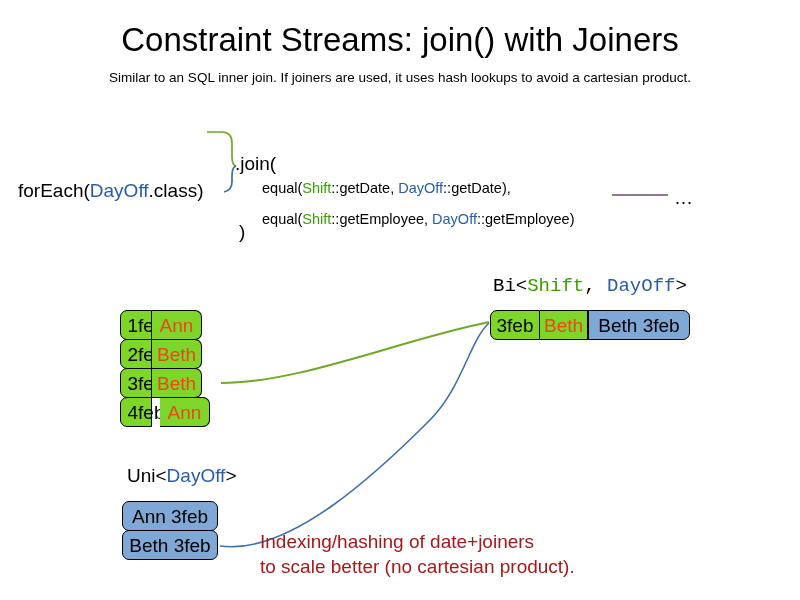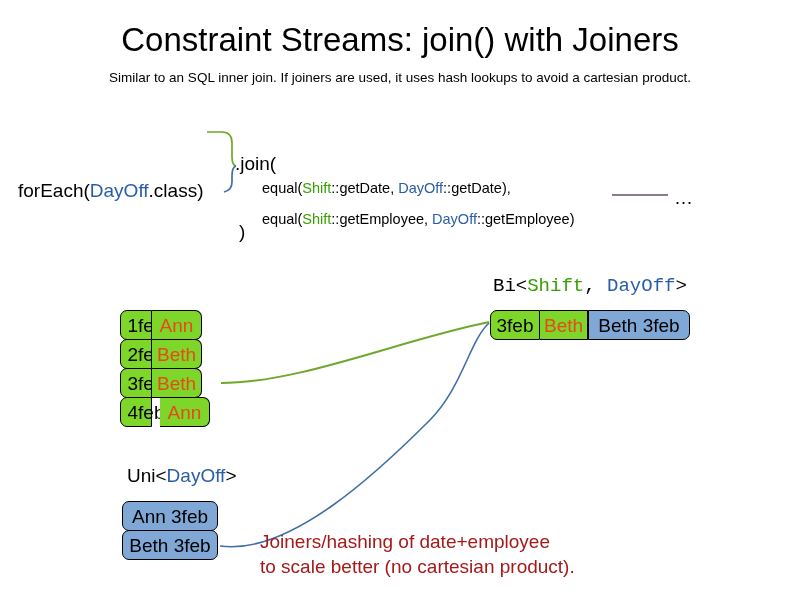--- a/index.html
+++ b/index.html
@@ -250,17 +250,17 @@
     <div class="cell blue cell-single txt-dark">Beth 3feb</div>
   </div>
 
   <div class="fact-row" id="bi-row">
     <div class="cell green cell-date txt-dark">3feb</div>
     <div class="cell green cell-name txt-orange">Beth</div>
     <div class="cell blue cell-pair txt-dark">Beth 3feb</div>
   </div>
 
   <div id="annotation">
-    <div>Joiners/hashing of date+employee</div>
+    <div>Indexing/hashing of date+joiners</div>
     <div>to scale better (no cartesian product).</div>
   </div>
 
 </div>
 
 </body></html>

